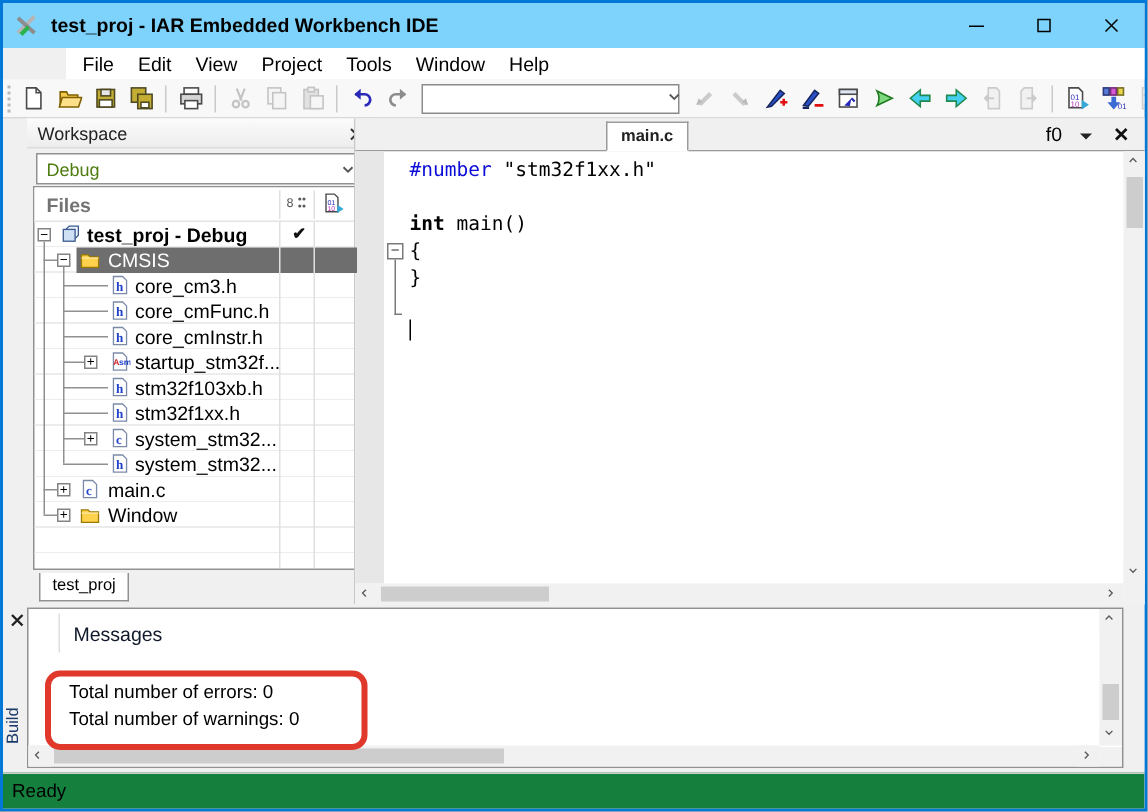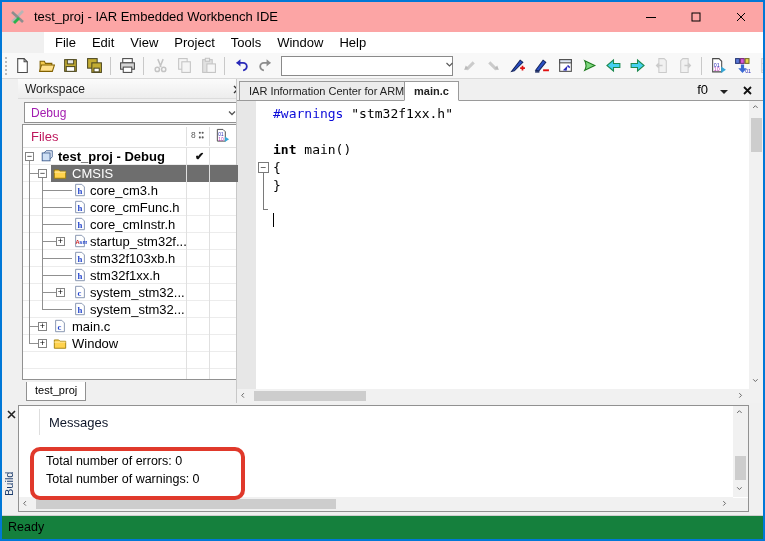--- a/index.html
+++ b/index.html
@@ -2,21 +2,21 @@
 <html><head>
 <meta charset="utf-8">
 <style>
   * { margin:0; padding:0; box-sizing:border-box; }
   html,body { background:#808080; }
   body { font-family:"Liberation Sans", sans-serif; }
   .window { position:relative; width:765px; height:541px; background:#f0f0f0;
             border:2px solid #0078d7; overflow:hidden; }
 
   
-  .titlebar { position:absolute; left:0; top:0; width:761px; height:30px; background:#fca5a5; }
+  .titlebar { position:absolute; left:0; top:0; width:761px; height:30px; background:#7dd3fc;font-weight:bold; }
   .app-icon { position:absolute; left:8px; top:7px; width:16px; height:16px; }
   .title-text { position:absolute; left:32px; top:0; height:30px; line-height:30px;
                 font-size:13px; color:#000; white-space:nowrap; }
   .win-btn { position:absolute; top:0; width:45px; height:30px; display:flex;
              align-items:center; justify-content:center; }
   .win-btn svg { width:14px; height:14px; }
   .btn-min { right:90px; } .btn-max { right:45px; } .btn-close { right:0; }
 
   
   .menubar { position:absolute; left:0; top:30px; width:761px; height:21px; background:#fff; padding-left:3px;margin-left:42px; }
@@ -40,27 +40,27 @@
   
   .workspace { position:absolute; left:16px; top:77px; width:231px; height:324px; background:#f0f0f0; }
   .ws-title { position:absolute; left:0; top:0; width:231px; height:20px;
               background:linear-gradient(#fbfbfb,#ededed); border-bottom:1px solid #dcdcdc; }
   .ws-title-text { position:absolute; left:7px; top:0; line-height:20px; font-size:12px; color:#222; }
   .ws-close { position:absolute; right:4px; top:2px; width:16px; height:16px; display:flex;
               align-items:center; justify-content:center; }
   .ws-close svg { width:9px; height:9px; }
   .ws-combo { position:absolute; left:6px; top:23px; width:219px; height:21px; background:#fff;
               border:1px solid #919191; display:flex; align-items:center; }
-  .ws-combo-text { flex:1; font-size:12px; padding-left:6px; color:#a21caf; }
+  .ws-combo-text { flex:1; font-size:12px; padding-left:6px; color:#4d7c0f; }
   .ws-combo svg { width:12px; height:12px; margin-right:4px; }
   .files-box { position:absolute; left:4px; top:45px; width:223px; height:256px; background:#fff;
                border:1px solid #919191; }
   .files-header { position:absolute; left:0; top:0; width:221px; height:23px; background:#fff;
                   border-bottom:1px solid #e3e3e3; }
-  .files-header-label { position:absolute; left:8px; top:0; line-height:23px; font-size:13px; color:#be185d; }
+  .files-header-label { position:absolute; left:8px; top:0; line-height:23px; font-size:13px; color:#737373;font-weight:bold; }
   .col-hdr-icon { position:absolute; top:3px; width:17px; height:17px; }
   .col-hdr-icon svg { width:15px; height:15px; }
   .hdr-sep { position:absolute; top:2px; width:1px; height:19px; background:#e0e0e0; }
 
   .tree { position:absolute; left:0; top:23px; width:221px; height:231px; overflow:hidden;
           background:repeating-linear-gradient(to bottom, transparent 0 16px, #ececec 16px 17px); }
   .colline { position:absolute; top:0; width:1px; height:231px; background:#e0e0e0; z-index:5; }
   .tree-row { position:absolute; left:0; width:221px; height:17px; }
   .sel-bar { position:absolute; top:0; height:17px; background:#6e6e6e; z-index:1; }
   .exp { position:absolute; top:4px; width:9px; height:9px; border:1px solid #848484; background:#fff;
@@ -474,41 +474,40 @@
           <div class="guide" style="left: 19px; top: 161px; width: 30px; height: 1px;"></div>
         </div>
     </div>
     <div class="ws-tabbar">
       <span class="ws-tab">test_proj</span>
     </div>
   </div>
 
   <div class="editor">
     <div class="ed-tabbar">
-      <span class="ed-tab" style="left:2px">IAR Information Center for ARM</span>
       <span class="ed-tab active" style="left:167px">main.c</span>
       <span class="ed-ctx">f0</span>
       <span class="ed-drop">
         <svg viewBox="0 0 12 12">
             <path d="M2 4l4 4 4-4z" fill="#222"></path>
           </svg>
       </span>
       <span class="ed-close">
         <svg viewBox="0 0 13 13">
             <path d="M3 3l7 7M10 3l-7 7" stroke="#111" stroke-width="1.8"></path>
           </svg>
       </span>
     </div>
     <div class="ed-body">
       <div class="bp-margin"></div>
       <div class="fold-box">−</div>
       <div class="fold-line"></div>
       <div class="fold-tick"></div>
       <div class="code" id="code">
-          <div class="code-line"><span class="seg-pp">#warnings</span><span> "stm32f1xx.h"</span></div>
+          <div class="code-line"><span class="seg-pp">#number</span><span> "stm32f1xx.h"</span></div>
           <div class="code-line"></div>
           <div class="code-line"><span class="seg-kw">int</span><span> main()</span></div>
           <div class="code-line"><span>{</span></div>
           <div class="code-line"><span>}</span></div>
           <div class="code-line"></div>
         </div>
       <div class="caret"></div>
 
       <div class="sb ed-vscroll">
         <span class="sb-btn" style="left:0;top:0;width:15px;height:15px" id="ed-sb-up">

